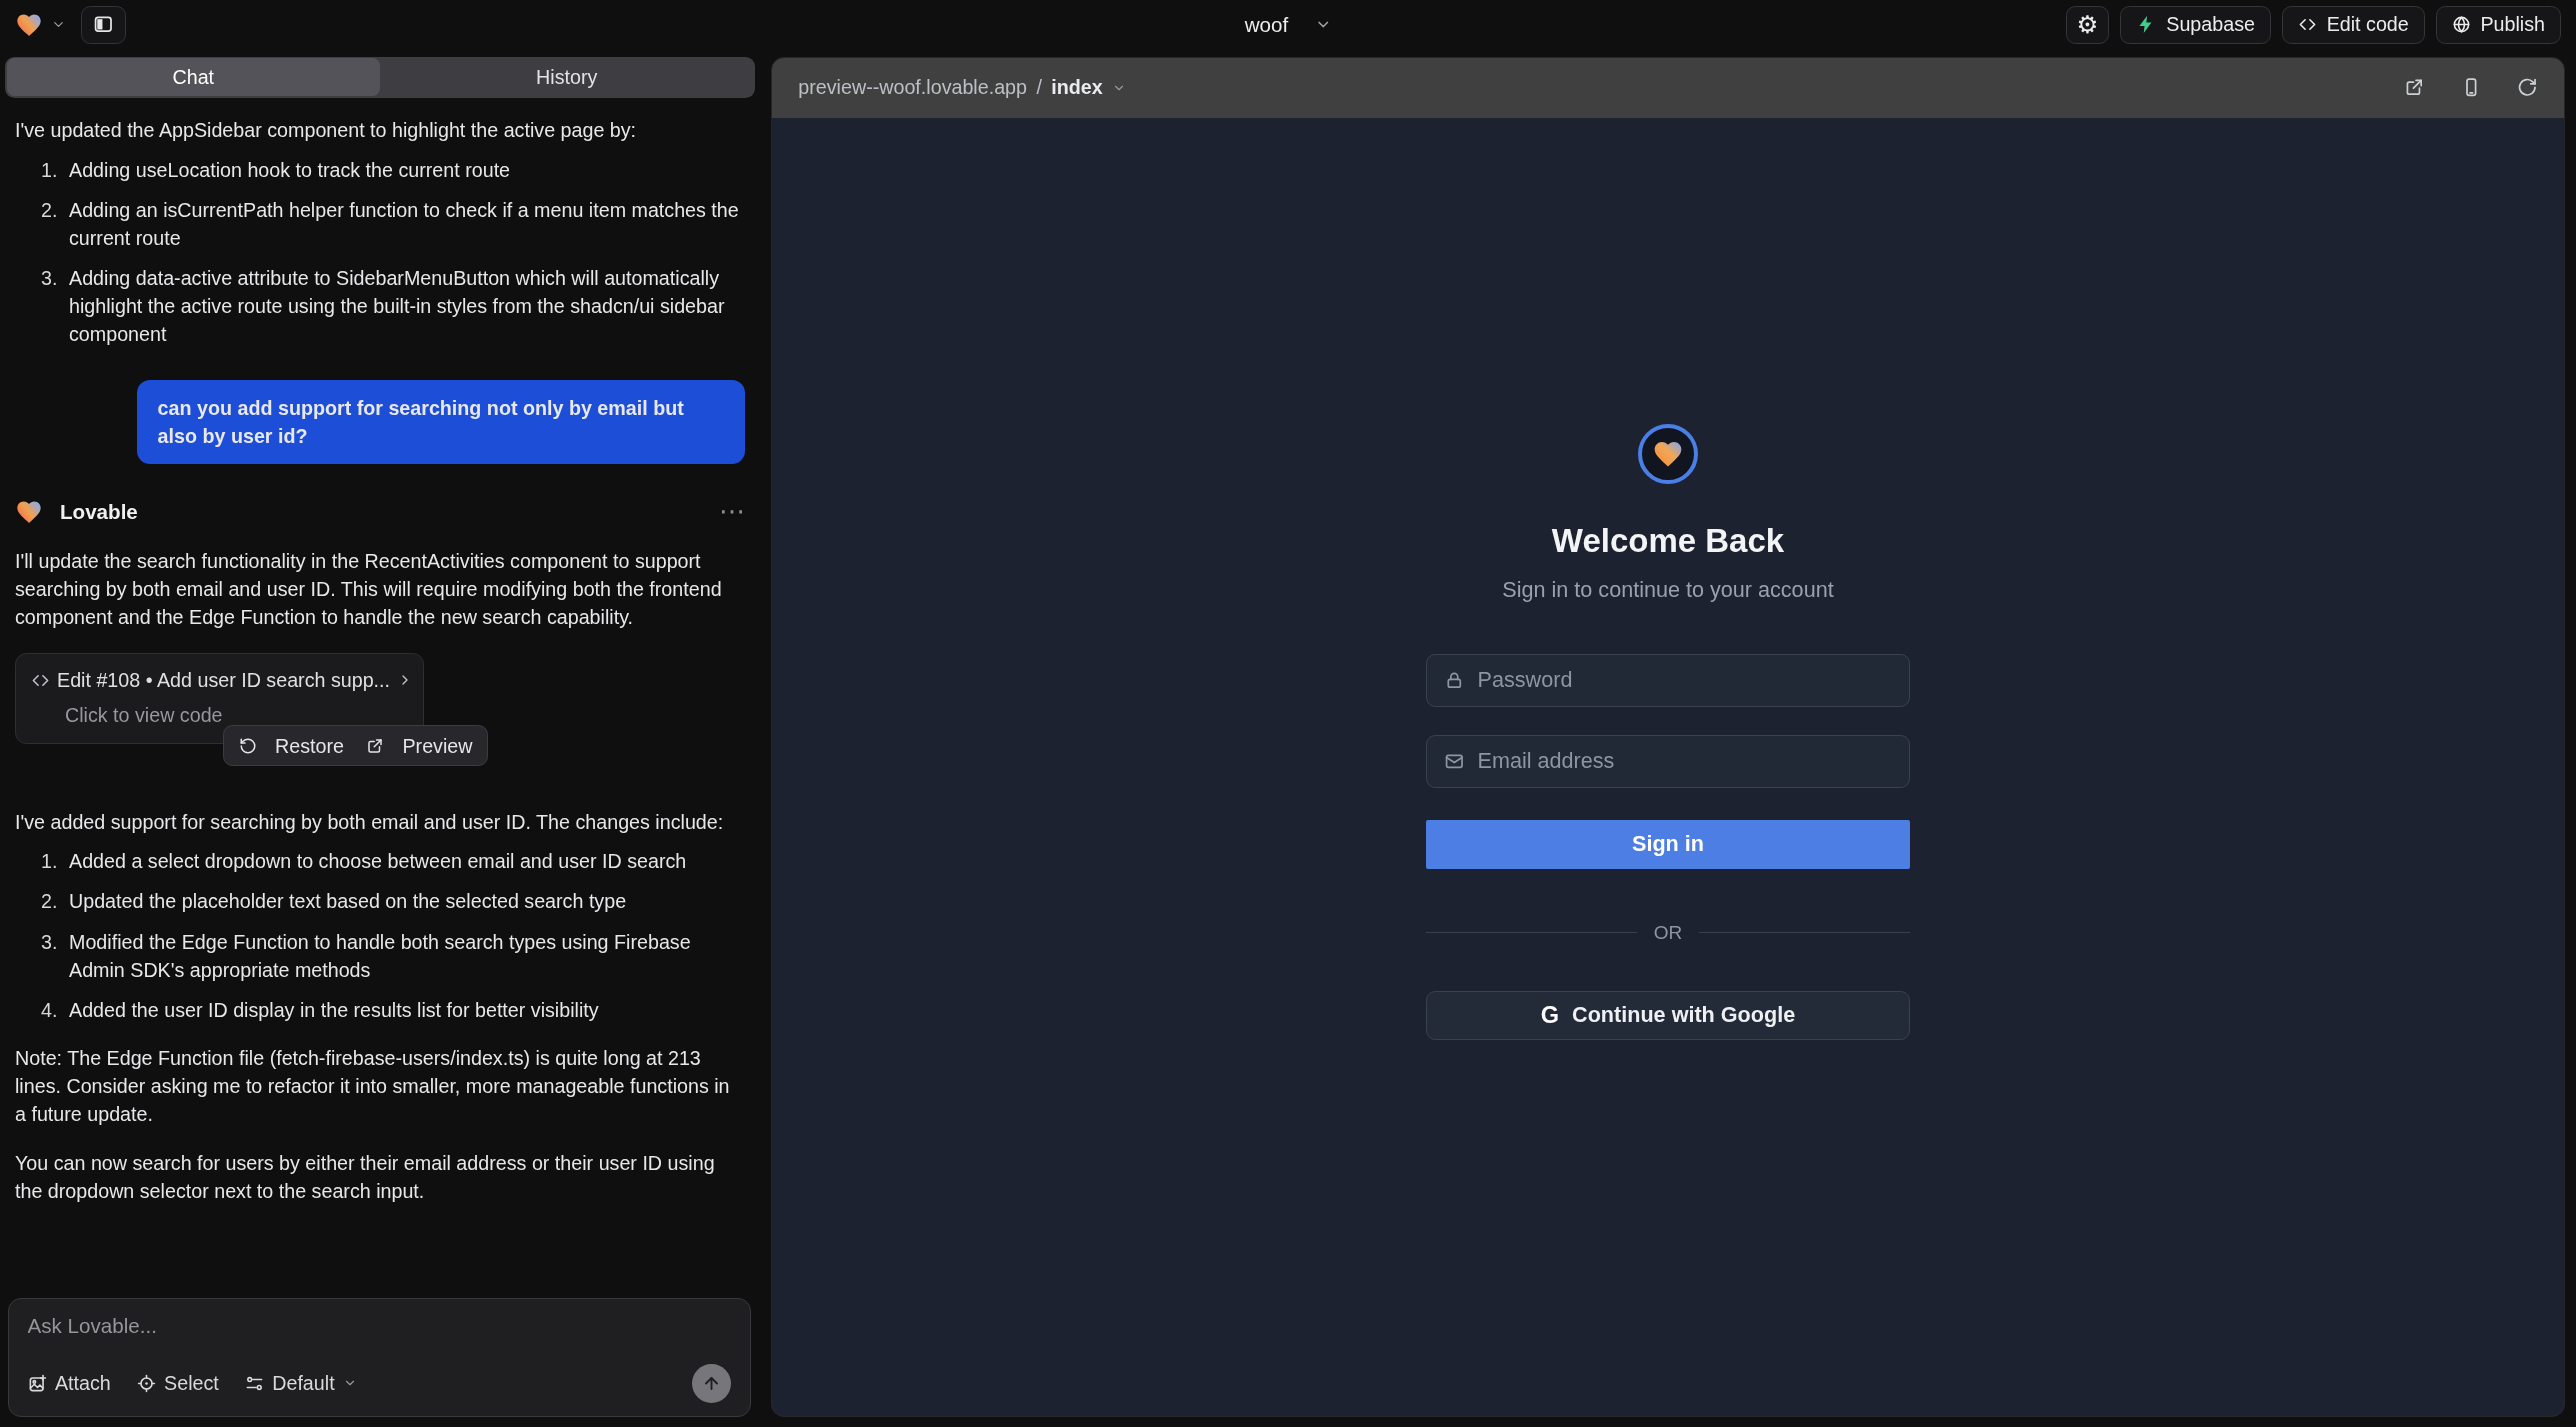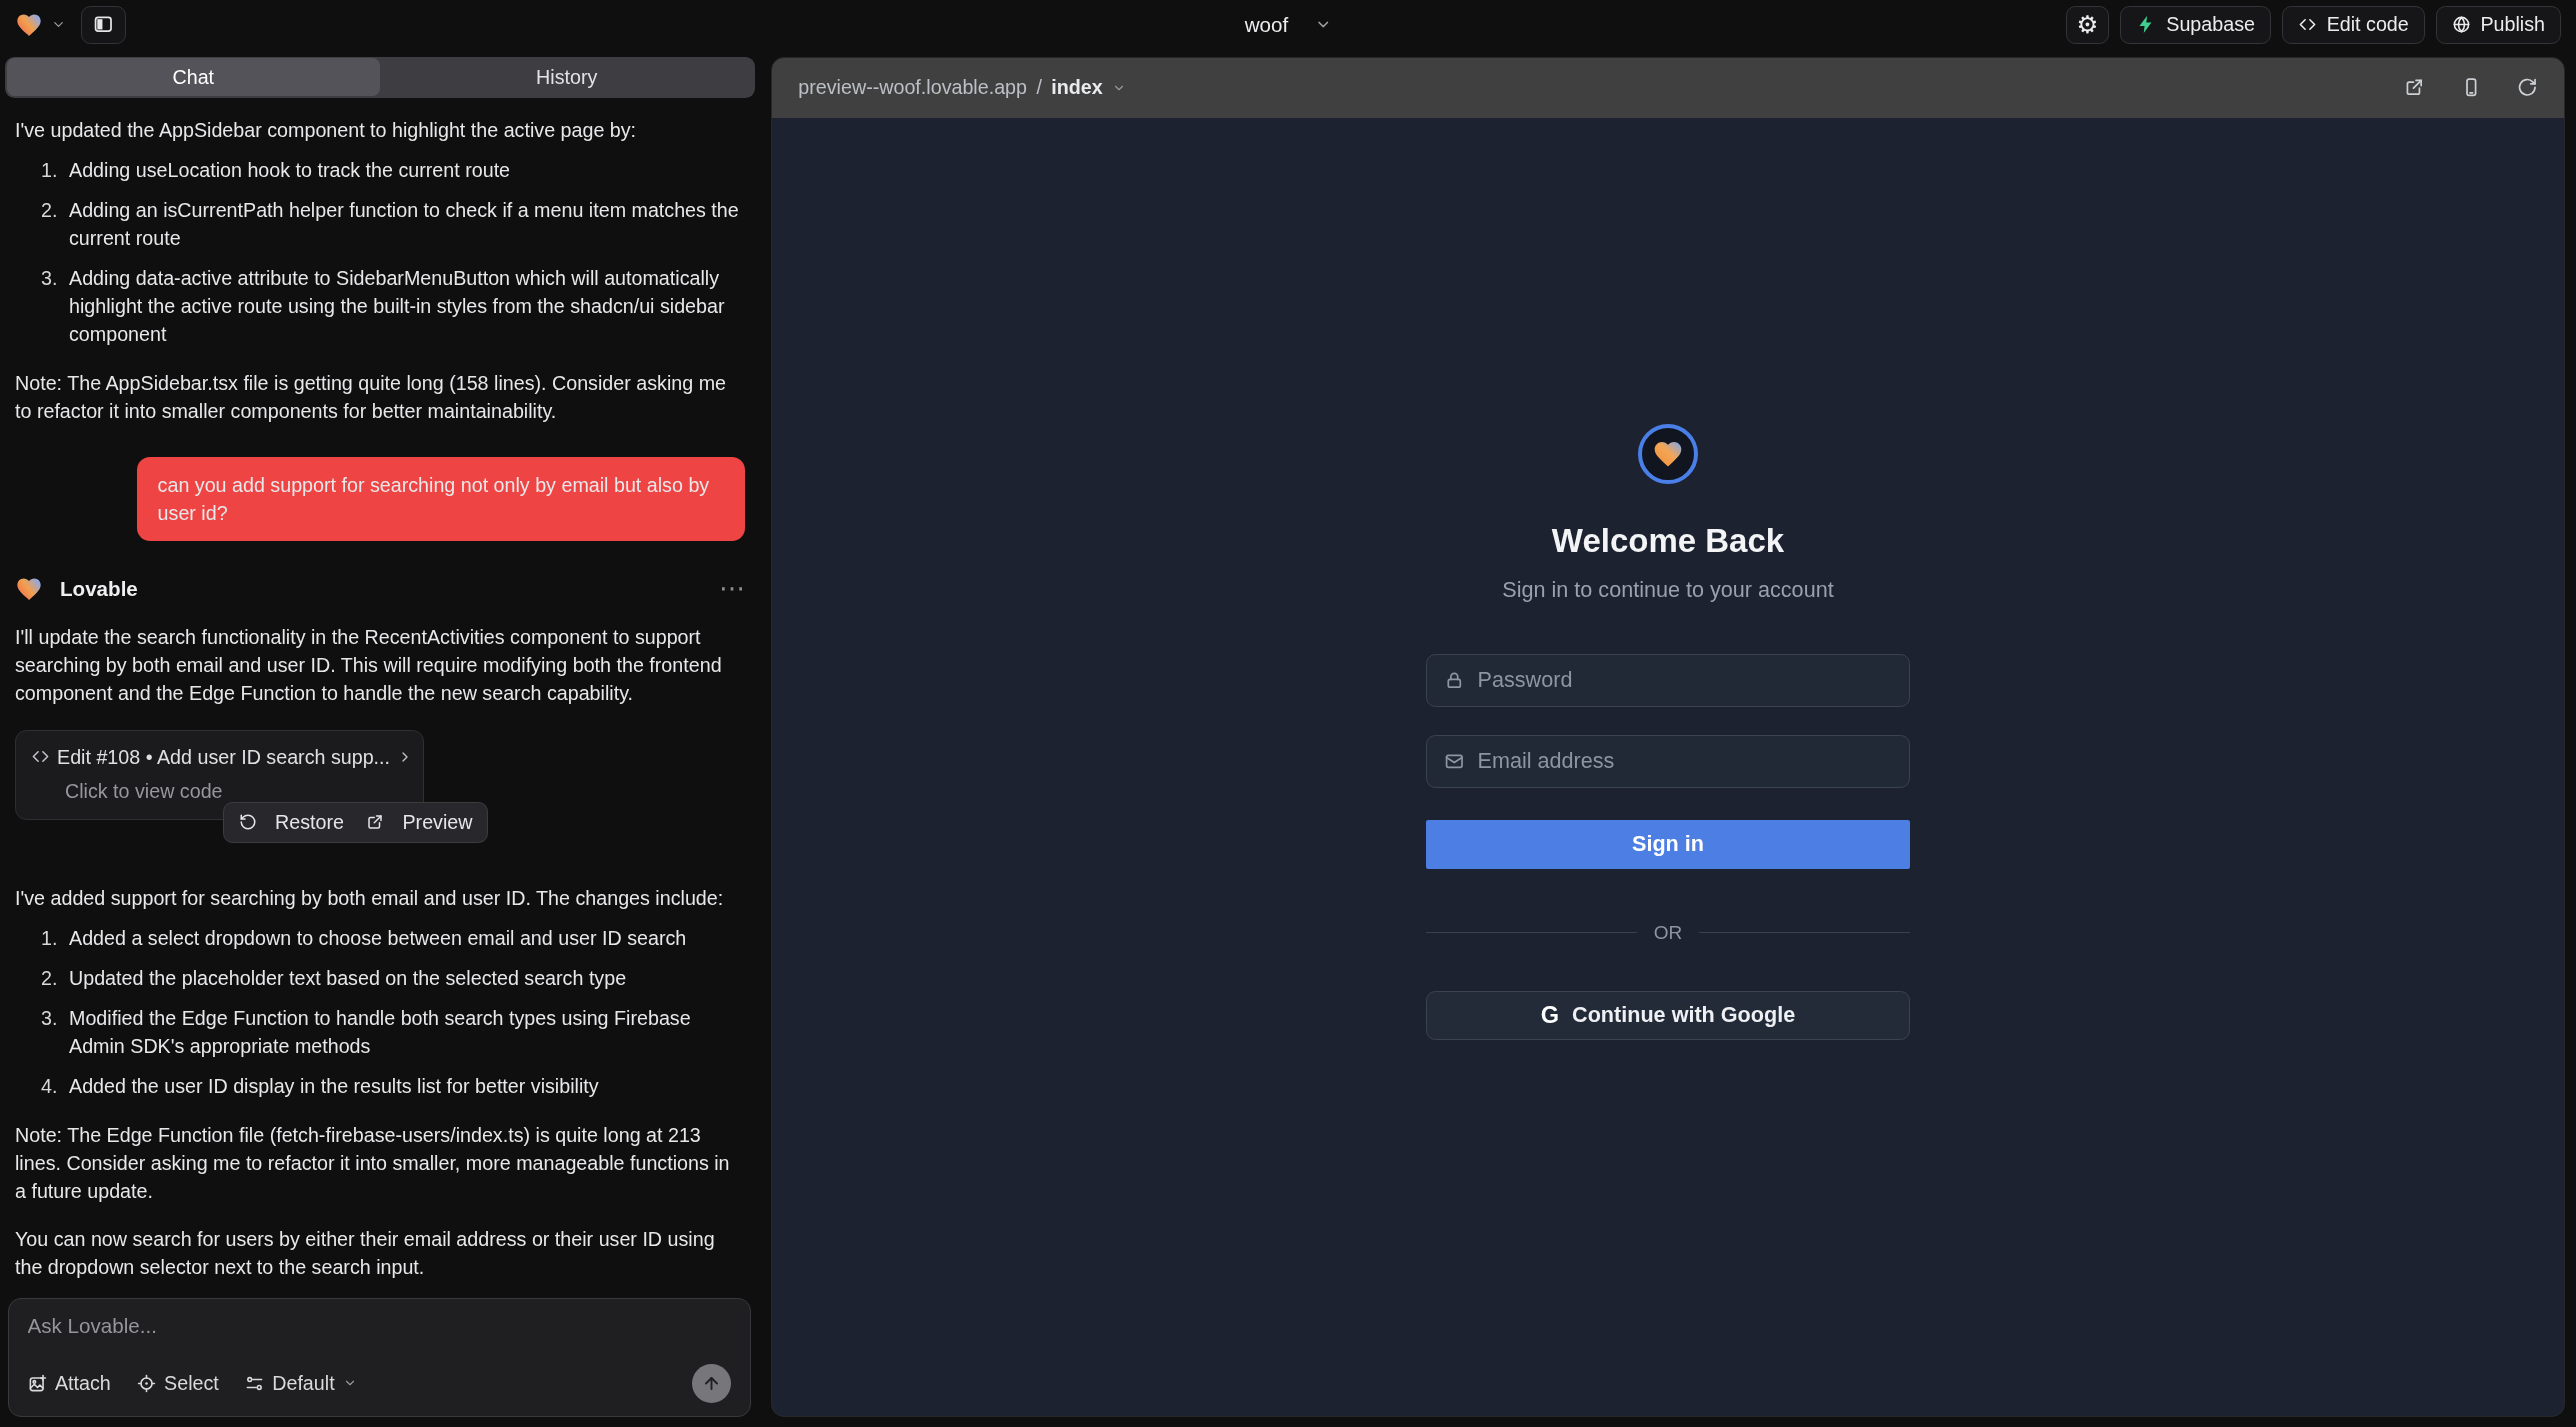--- a/index.html
+++ b/index.html
@@ -33,21 +33,21 @@
   .tab.active { background:#545359; color:#ffffff; }
 
   
   .messages { flex:1; min-height:0; overflow:hidden; padding:5.6px 15px 0; display:flex; flex-direction:column; font-size:19.7px; line-height:28px; }
   .msg-p { margin-top:19px; color:#e8e8ea; }
   .olist { margin-top:11.3px; display:flex; flex-direction:column; gap:12.2px; padding-left:26px; }
   .oli { display:flex; }
   .oli .num { flex:0 0 28px; color:#d8d8da; }
   .oli .txt { flex:1; }
 
-  .user-bubble { align-self:flex-end; margin-top:32px; max-width:608px; background:#ef4444; border-radius:13px; padding:14px 20.6px; }
+  .user-bubble { align-self:flex-end; margin-top:32px; max-width:608px; background:#1d4ed8; border-radius:13px; padding:14px 20.6px;font-weight:bold; }
 
   .lov-header { margin-top:34px; display:flex; align-items:center; gap:17px; }
   .lov-name { font-size:20.6px; font-weight:700; color:#f0f0f2; }
   .lov-dots { margin-left:auto; color:#8d8d92; font-size:26px; line-height:19px; cursor:pointer; }
 
   .edit-wrap { position:relative; margin-top:22.5px; width:409px; margin-bottom:36px; }
   .edit-card { background:#1b1b1e; border:0.9px solid #2f2f33; border-radius:11.3px; padding:12.2px 15px 14px; cursor:pointer; }
   .ec-row1 { display:flex; align-items:center; gap:7px; }
   .ec-title { font-size:19.7px; color:#e0e0e2; flex:1; white-space:nowrap; }
   .ec-ic { color:#c2c2c6; }
@@ -186,21 +186,20 @@
         <div class="oli">
           <span class="num">2.</span>
           <span class="txt">Adding an isCurrentPath helper function to check if a menu item matches the current route</span>
         </div>
         <div class="oli">
           <span class="num">3.</span>
           <span class="txt">Adding data-active attribute to SidebarMenuButton which will automatically highlight the active route using the built-in styles from the shadcn/ui sidebar component</span>
         </div>
       </div>
 
-      <p class="msg-p" style="margin-top:20.6px">Note: The AppSidebar.tsx file is getting quite long (158 lines). Consider asking me to refactor it into smaller components for better maintainability.</p>
 
       <div class="user-bubble">
         <span>can you add support for searching not only by email but also by user id?</span>
       </div>
 
       <div class="lov-header">
         <span>
           <svg width="28" height="28" viewBox="0 0 24 24">
             <defs>
                 <linearGradient id="hg2" x1="0" y1="0.85" x2="1" y2="0.15">

